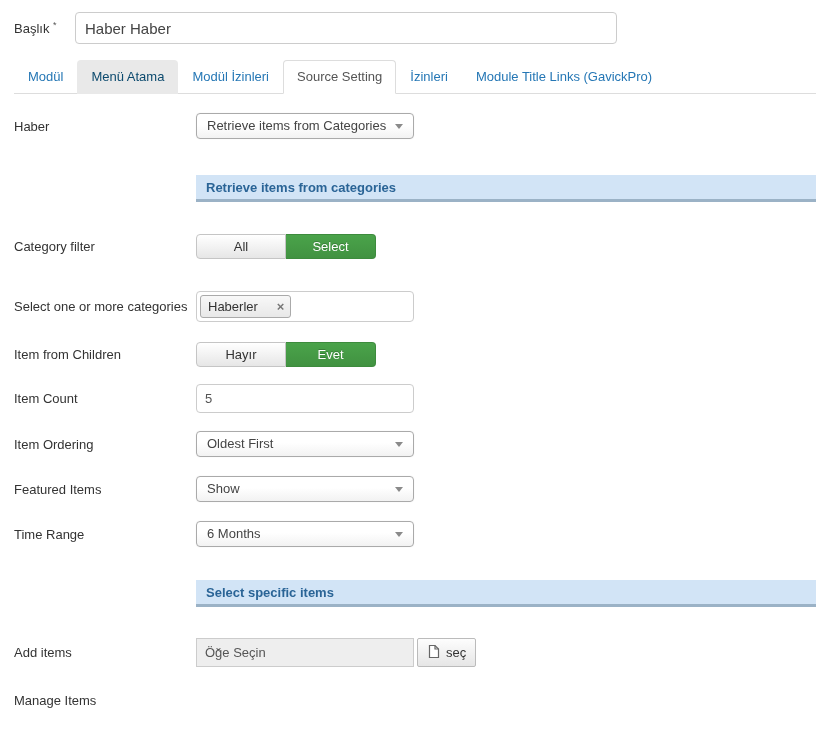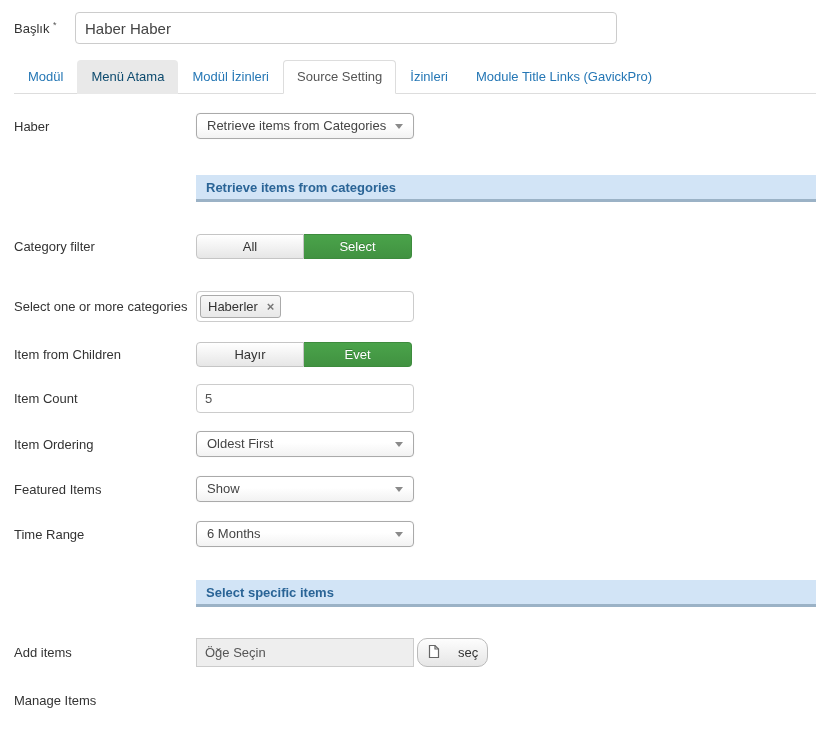--- a/index.html
+++ b/index.html
@@ -64,42 +64,42 @@
     margin-left: 196px; margin-right: 0;
     background: #d2e4f6;
     border-bottom: 3px solid #9bb2c6;
     padding: 5px 10px 4px 10px;
     font-weight: bold; color: #2a6496;
   }
 
   
   .btn-group { display: flex; }
   .tbtn {
-    height: 25px; width: 108px;
+    height: 25px; width: 90px;
     display: inline-flex; align-items: center; justify-content: center;
     font-size: 13px; cursor: pointer;
     border: 1px solid #c5c5c5; color: #333;
     background: linear-gradient(#ffffff, #e6e6e6);
   }
   .tbtn.left { border-radius: 4px 0 0 4px; }
   .tbtn.right { border-radius: 0 4px 4px 0; border-left: none; }
   .tbtn.selected {
     background: linear-gradient(#4aa34a, #419241);
     border-color: #3d8b3d; color: #fff;
     text-shadow: 0 -1px 0 rgba(0,0,0,0.2);
   }
 
   
   .tag-box {
     width: 218px; height: 31px;
     border: 1px solid #ccc; border-radius: 4px;
     background: #fff; padding: 3px; display: flex; align-items: center;
   }
   .tag {
-    display: inline-flex; align-items: center; gap: 9px;
+    display: inline-flex; align-items: center; gap: 19px;
     background: linear-gradient(#f8f8f8, #e8e8e8);
     border: 1px solid #aaa; border-radius: 3px;
     padding: 3px 6px 3px 7px; color: #333; line-height: 15px;
     cursor: default;
   }
   .tag-close { color: #777; font-weight: bold; cursor: pointer; font-size: 13px; line-height: 13px; }
 
   
   .text-input {
     width: 218px; height: 29px;
@@ -110,23 +110,23 @@
 
   
   .modal-input {
     width: 218px; height: 29px;
     border: 1px solid #ccc; border-radius: 0;
     background: #eee; color: #555; padding: 0 8px; font-size: 13px;
     font-family: "Liberation Sans", sans-serif; outline: none;
   }
   .select-btn {
     height: 29px; margin-left: 3px;
-    display: inline-flex; align-items: center; gap: 18px;
+    display: inline-flex; align-items: center; gap: 6px;
     padding: 0 9px; cursor: pointer;
-    border: 1px solid #bbb; border-radius: 10px;
+    border: 1px solid #bbb; border-radius: 2px;
     background: linear-gradient(#fdfdfd, #e6e6e6);
     color: #333; font-size: 13px;
   }
   .file-icon { display: inline-block; }
 
   .partial-header {
     margin-left: 196px; height: 26px;
     background: #d2e4f6; border-bottom: 3px solid #9bb2c6;
   }
 </style>

